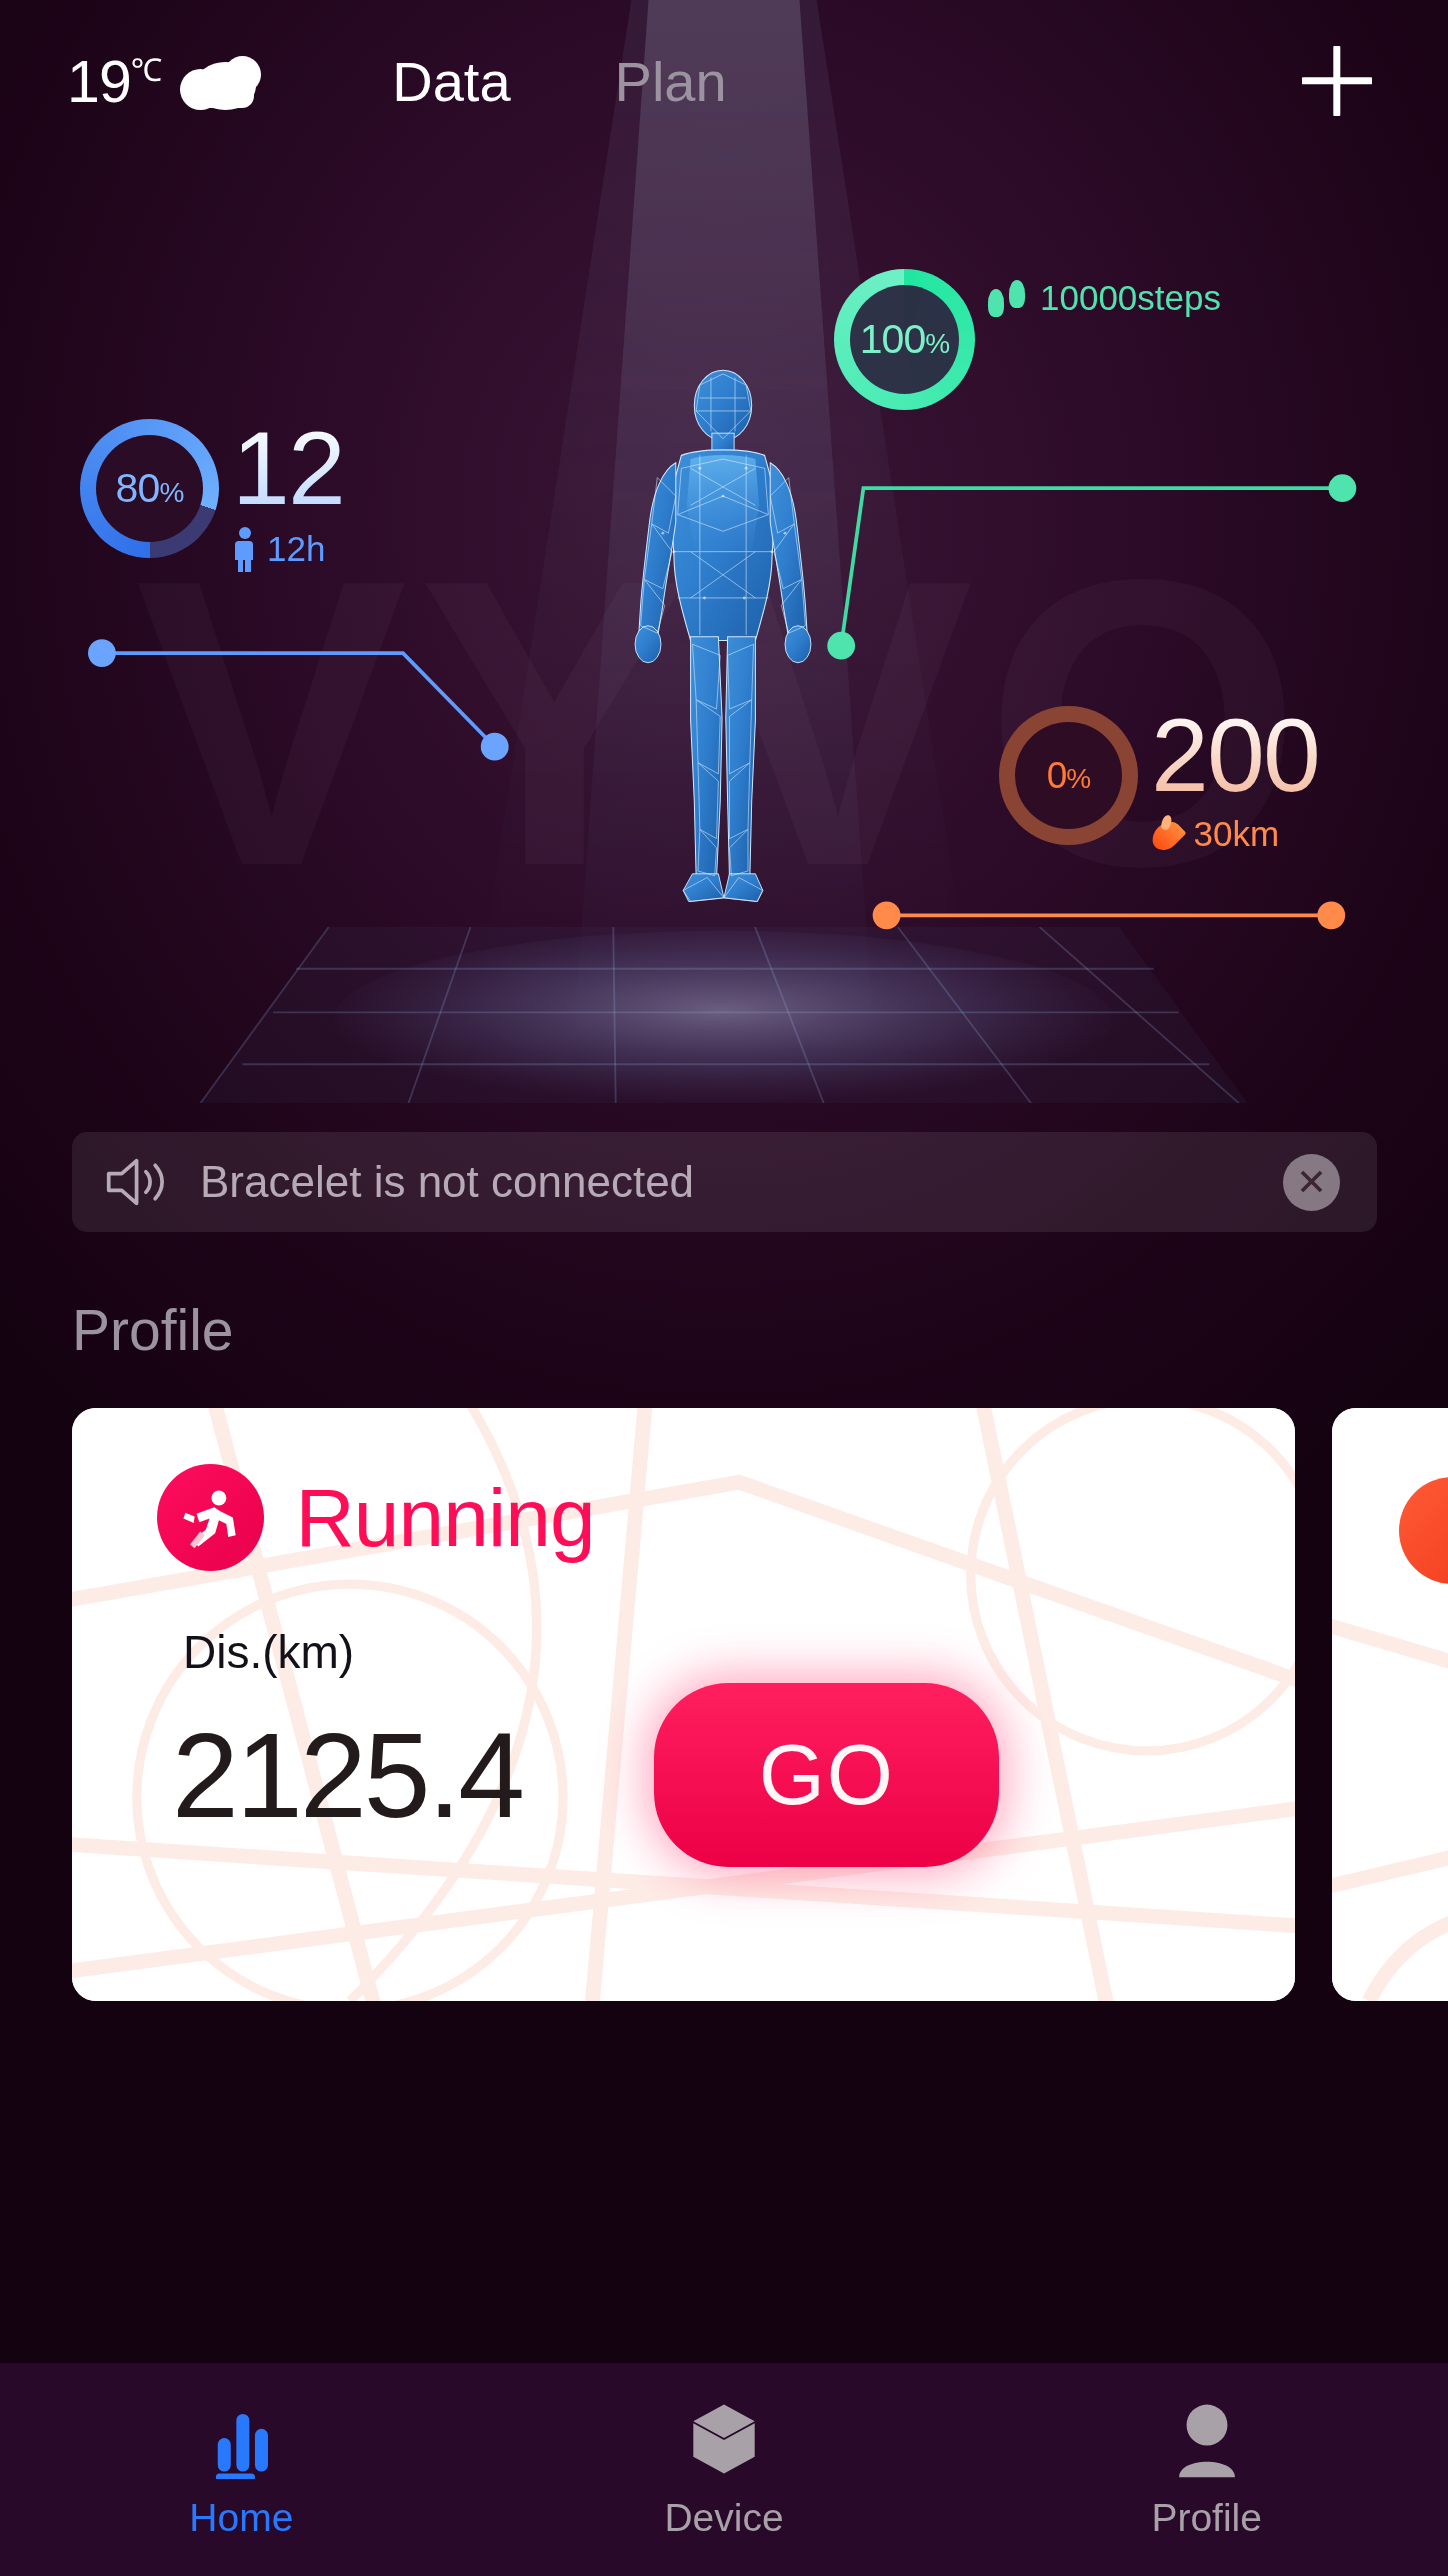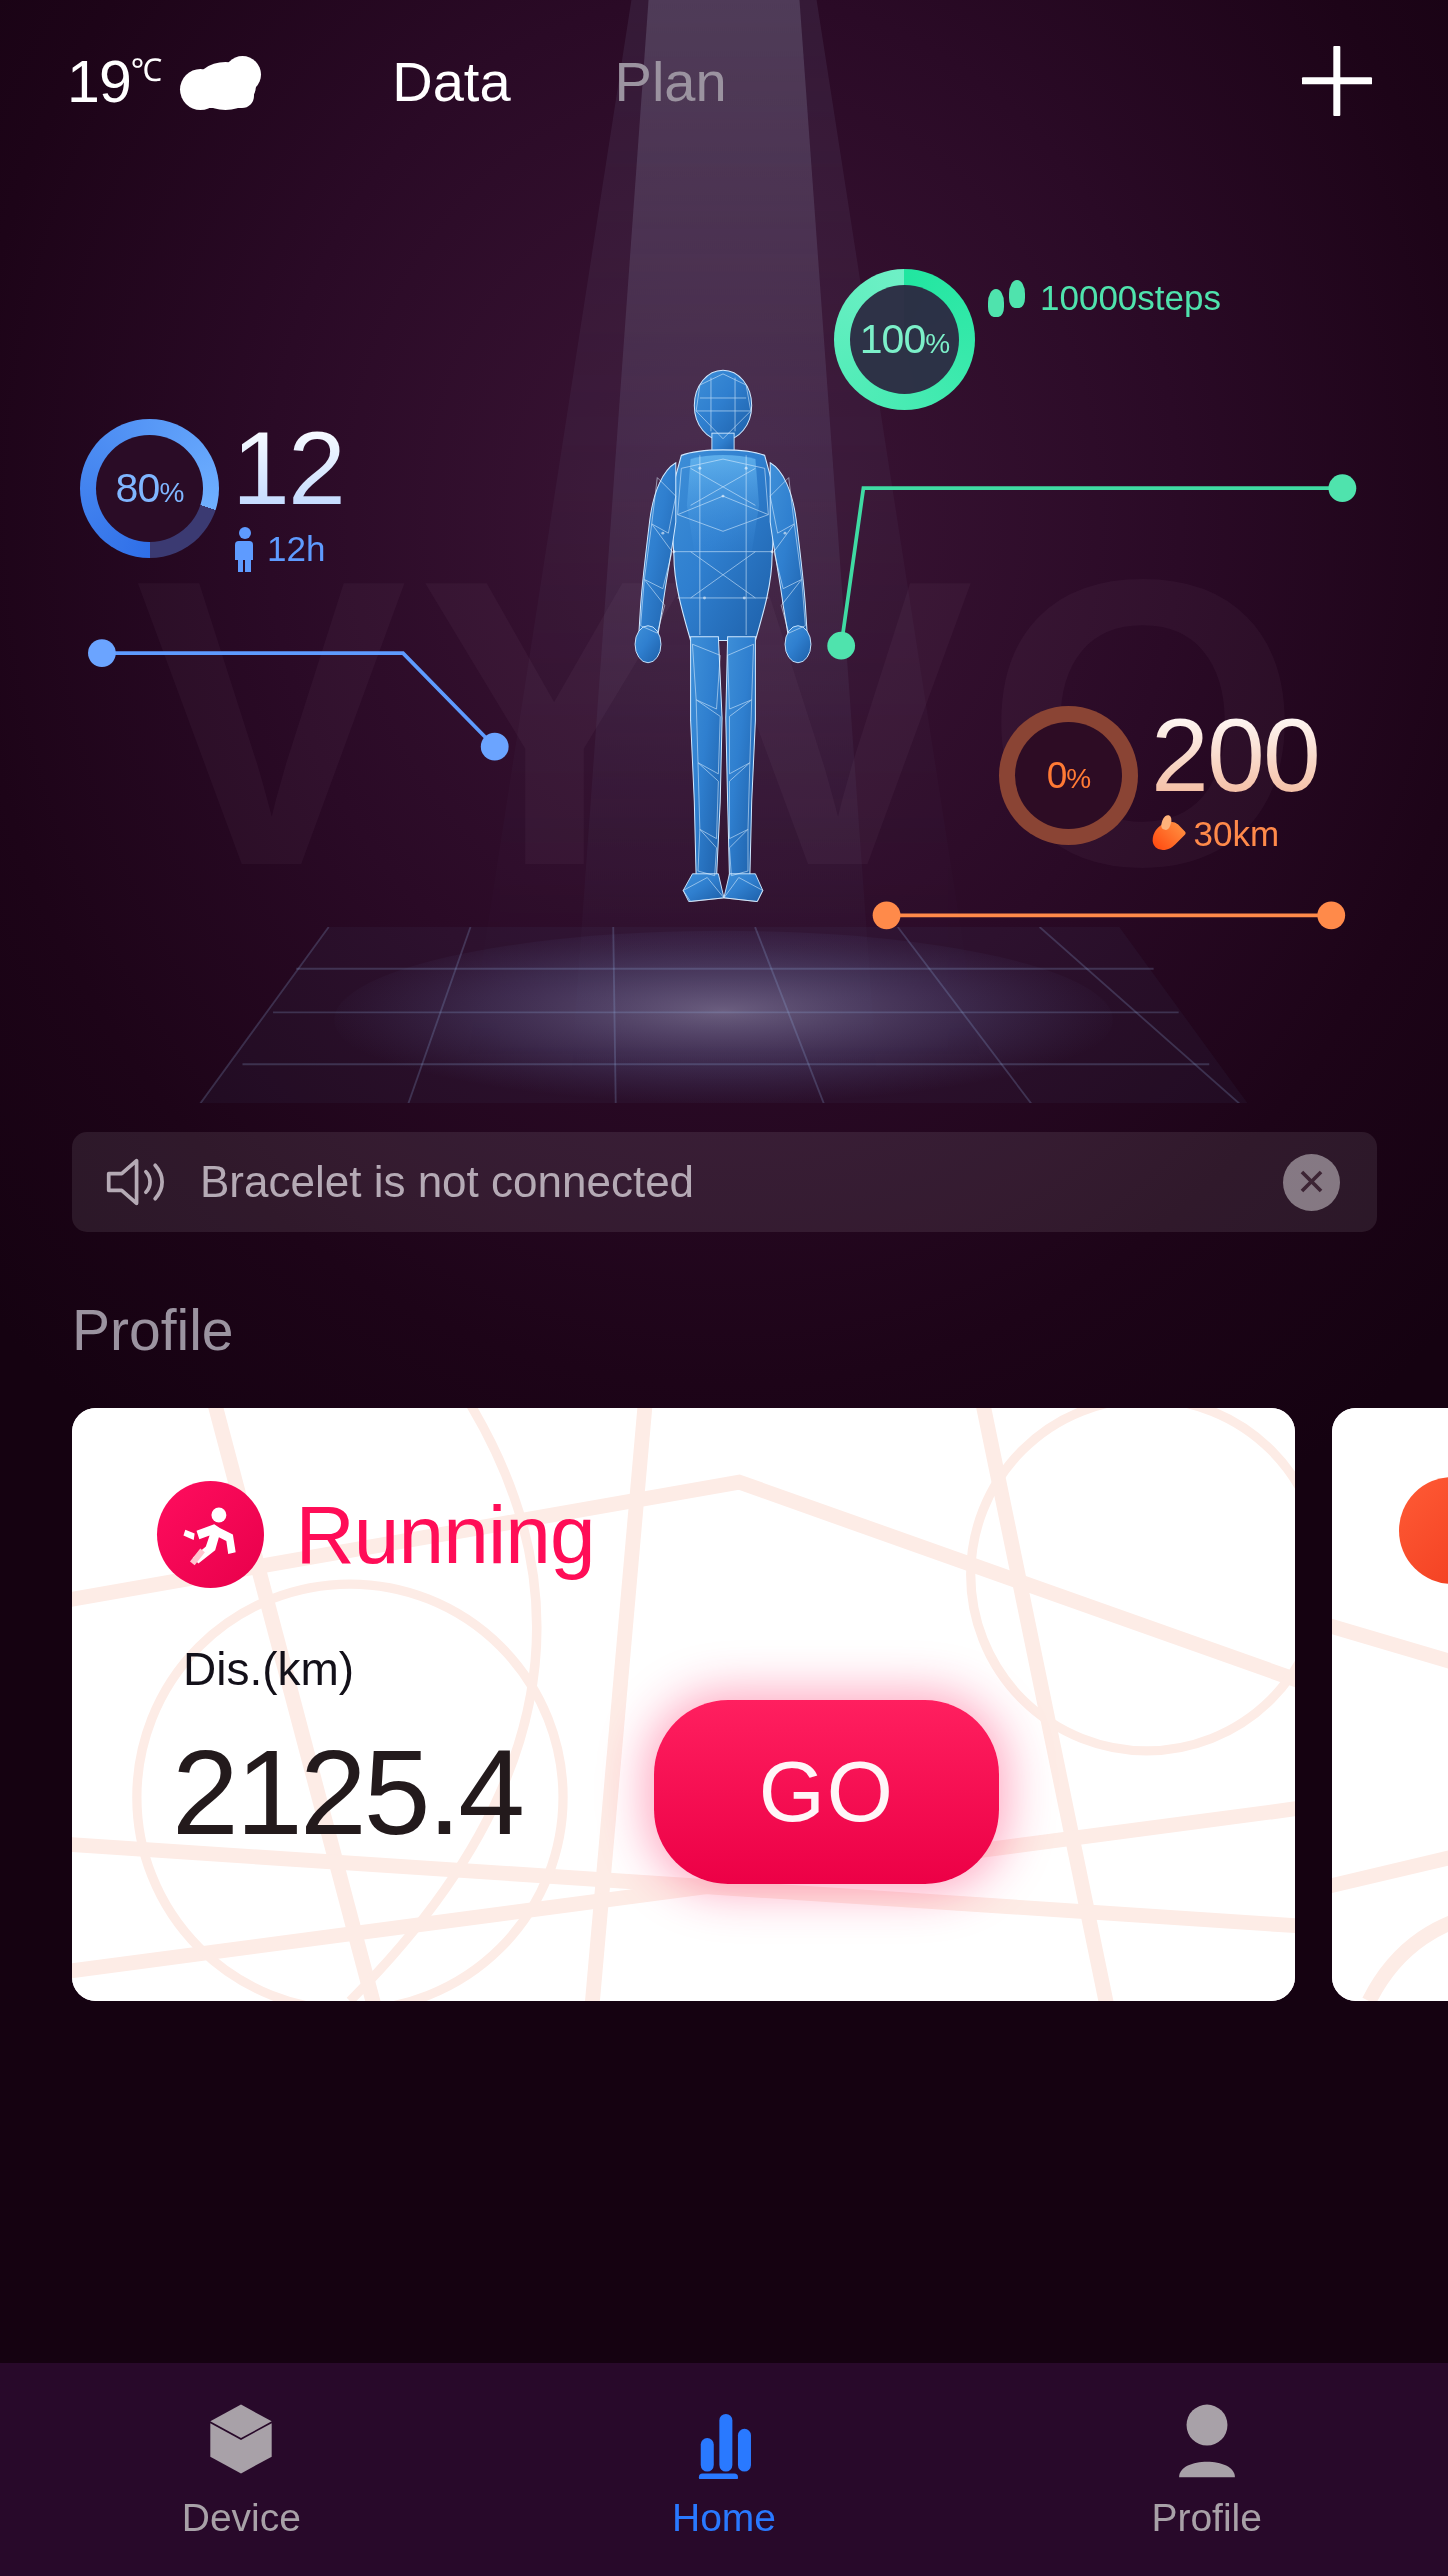--- a/index.html
+++ b/index.html
@@ -182,21 +182,21 @@
   .cards { position:absolute; left:0; top:1408px; width:1448px; height:612px; z-index:35; }
   .card {
     position:absolute; top:0; background:#ffffff; border-radius:24px;
     overflow:hidden;
   }
   #card1 { left:72px; width:1223px; height:593px; }
   #card2 { left:1332px; width:278px; height:593px; }
   .map-bg { position:absolute; inset:0; opacity:1; }
   .card-inner { position:relative; z-index:2; height:100%; }
 
-  .run-head { display:flex; align-items:center; margin-left:85px; padding-top:73px; }
+  .run-head { display:flex; align-items:center; margin-left:85px; padding-top:56px; }
   .run-ico {
     width:107px; height:107px; border-radius:50%;
     background:linear-gradient(135deg,#ff0d5e,#e8004b);
     display:flex; align-items:center; justify-content:center; flex-shrink:0;
   }
   .run-label { margin-left:31.5px; font-size:82px; color:#ff0d57; letter-spacing:-0.9px; }
 
   .dis-label { margin-left:111px; margin-top:54px; font-size:46px; color:#131019; }
   .dis-row { display:flex; align-items:center; margin-left:100px; margin-top:3.7px; }
   .dis-value { font-size:120px; color:#231a1c; letter-spacing:-2.8px; line-height:1.05; }
@@ -467,44 +467,44 @@
           <path d="M-20,230 L320,330"></path>
           <path d="M-20,520 L320,440"></path>
           <path d="M40,640 C100,520 240,520 320,600"></path>
         </g>
       </svg>
       <div class="c2-ico"></div>
     </div>
   </div>
 
   <div class="bottomnav">
-    <div class="navitem idle">
-      <div class="nav-ico">
-        <svg width="80" height="80" viewBox="0 0 86 86">
-          <path d="M43,6 L76,24 L43,42 L10,24 Z" fill="#a8a1a8"></path>
-          <path d="M10,26 L43,44 L43,80 L10,62 Z" fill="#a8a1a8"></path>
-          <path d="M76,26 L43,44 L43,80 L76,62 Z" fill="#a8a1a8"></path>
-        </svg>
-      </div>
-      <div class="lbl">Device</div>
-    </div>
     <div class="navitem active">
       <div class="nav-ico">
         <svg width="80" height="80" viewBox="0 0 86 86">
           <rect x="18" y="42" width="14" height="36" rx="7" fill="#2979ff"></rect>
           <rect x="38" y="16" width="14" height="62" rx="7" fill="#2979ff"></rect>
           <rect x="58" y="32" width="14" height="46" rx="7" fill="#2979ff"></rect>
           <rect x="16" y="80" width="42" height="8" rx="4" fill="#2979ff"></rect>
         </svg>
       </div>
       <div class="lbl">Home</div>
     </div>
     <div class="navitem idle">
       <div class="nav-ico">
         <svg width="80" height="80" viewBox="0 0 86 86">
+          <path d="M43,6 L76,24 L43,42 L10,24 Z" fill="#a8a1a8"></path>
+          <path d="M10,26 L43,44 L43,80 L10,62 Z" fill="#a8a1a8"></path>
+          <path d="M76,26 L43,44 L43,80 L76,62 Z" fill="#a8a1a8"></path>
+        </svg>
+      </div>
+      <div class="lbl">Device</div>
+    </div>
+    <div class="navitem idle">
+      <div class="nav-ico">
+        <svg width="80" height="80" viewBox="0 0 86 86">
           <circle cx="43" cy="28" r="22" fill="#a8a1a8"></circle>
           <path d="M13,84 C13,62 73,62 73,84 Z" fill="#a8a1a8"></path>
         </svg>
       </div>
       <div class="lbl">Profile</div>
     </div>
   </div>
 
 </div>
 

